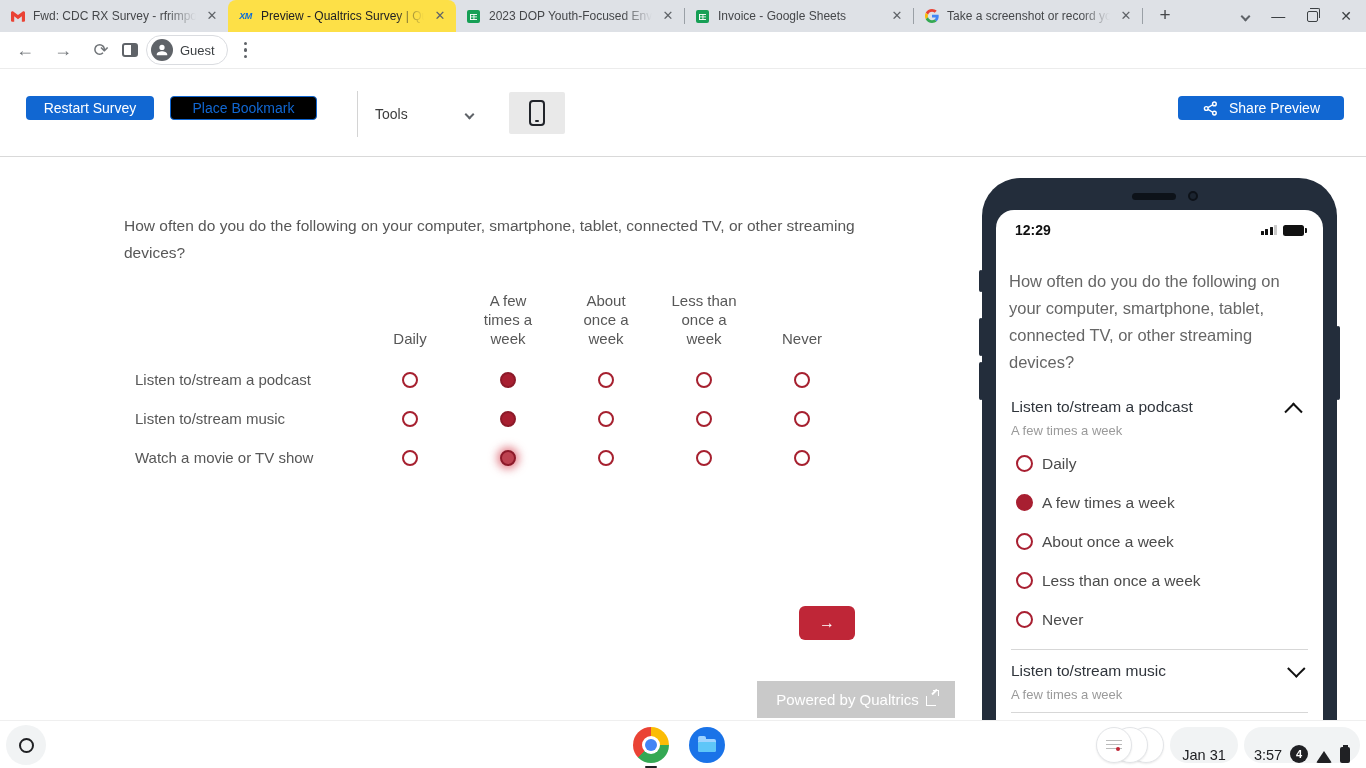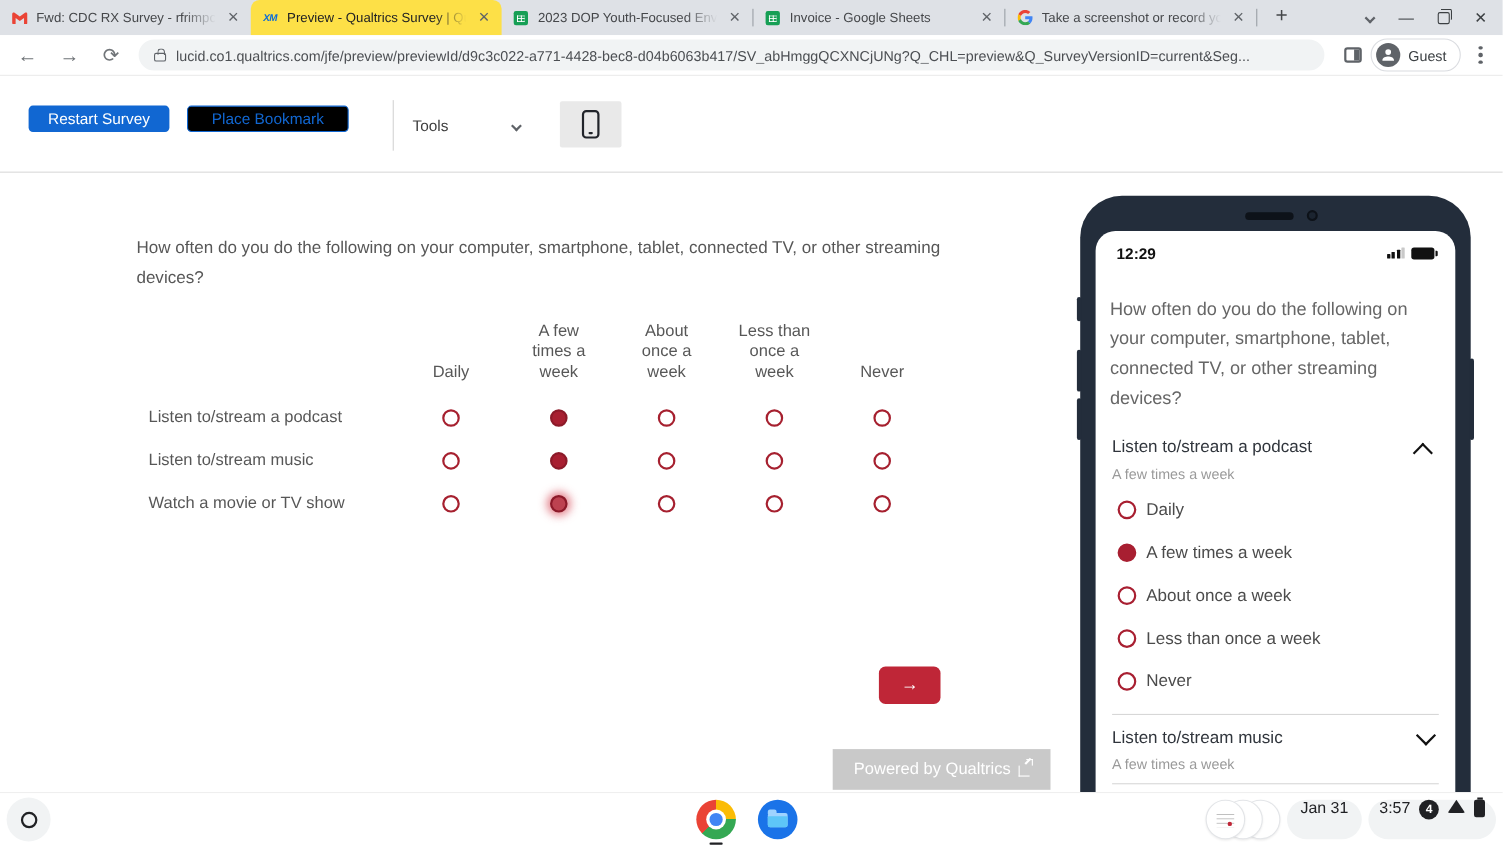--- a/index.html
+++ b/index.html
@@ -114,21 +114,21 @@
   .run-dash { position:absolute; left:12px; bottom:-5px; width:12px; height:2.5px; background:#202124; border-radius:2px; }
   #files-ic { width:36px; height:36px; border-radius:50%; background:#1a73e8; display:flex; align-items:center; justify-content:center; }
   .folder { width:18px; height:13px; background:#9fd3ff; border-radius:2px; position:relative; }
   .folder::before { content:""; position:absolute; left:0; top:-3px; width:8px; height:4px; background:#9fd3ff; border-radius:2px 2px 0 0; }
   .folder::after { content:""; position:absolute; left:0; top:3px; width:18px; height:10px; background:#5ec6f8; border-radius:1px 1px 2px 2px; }
   #tote { position:absolute; left:1096px; top:4px; width:70px; height:40px; }
   .tote-c { position:absolute; top:2px; width:36px; height:36px; border-radius:50%; background:#fff; border:1px solid #e3e5e8; box-shadow:0 1px 2px rgba(0,0,0,.08); display:flex; align-items:center; justify-content:center; }
   .tote-c .mini { color:#c02637; font-size:9px; }
   .cal { width:16px; height:14px; background:linear-gradient(#bbb 1px,transparent 1px) 0 2px/16px 4px; position:relative; }
   .cal::after { content:""; position:absolute; right:2px; bottom:1px; width:4px; height:4px; border-radius:50%; background:#c02637; }
-  .pill { position:absolute; top:6px; height:36px; background:#f1f3f4; border-radius:18px; display:flex; align-items:flex-start; justify-content:center; gap:8px; color:#202124; font-size:14.5px; font-weight:500; }
+  .pill { position:absolute; top:6px; height:36px; background:#f1f3f4; border-radius:18px; display:flex; align-items:flex-end; justify-content:center; gap:8px; color:#202124; font-size:14.5px; font-weight:500; }
   #date-pill { left:1170px; width:68px; }
   #status-pill { left:1244px; width:116px; }
   .badge { width:18px; height:18px; border-radius:50%; background:#202124; color:#fff; font-size:11px; font-weight:bold; display:flex; align-items:center; justify-content:center; }
   .wifi { width:0; height:0; border-left:8px solid transparent; border-right:8px solid transparent; border-top:12px solid #202124; transform:rotate(180deg); border-radius:2px; }
   .batt2 { width:10px; height:16px; background:#202124; border-radius:2px; position:relative; }
   .batt2::after { content:""; position:absolute; left:2.5px; top:-2.5px; width:5px; height:2px; background:#202124; }
 </style>
 </head>
 <body>
 
@@ -182,24 +182,20 @@
     <span class="wc">—</span>
     <span class="restore-ic"></span>
     <span class="wc">✕</span>
   </div>
 </div>
 
 <div id="toolbar">
   <span class="navbtn">←</span>
   <span class="navbtn">→</span>
   <span class="navbtn">⟳</span>
-  <div id="omnibox">
-    <span class="lock"></span>
-    <span class="url">lucid.co1.qualtrics.com/jfe/preview/previewId/d9c3c022-a771-4428-bec8-d04b6063b417/SV_abHmggQCXNCjUNg?Q_CHL=preview&amp;Q_SurveyVersionID=current&amp;Seg...</span>
-  </div>
   <span id="side-panel-ic"></span>
   <div id="guest-pill">
     <span class="av">
       <svg width="14" height="14" viewBox="0 0 24 24">
           <path fill="#fff" d="M12 12a4.5 4.5 0 1 0 0-9 4.5 4.5 0 0 0 0 9zm0 2.2c-3.6 0-9 1.8-9 5.4V21h18v-1.4c0-3.6-5.4-5.4-9-5.4z"></path>
         </svg>
     </span>
     <span class="lbl">Guest</span>
   </div>
   <span id="menu-dots">
@@ -212,20 +208,31 @@
 <div id="preview-header">
   <div id="btn-restart" class="btn">Restart Survey</div>
   <div id="btn-bookmark" class="btn">Place Bookmark</div>
   <div id="tb-divider"></div>
   <div id="tools-wrap">
     <span class="lbl">Tools</span>
     <span class="chev"></span>
   </div>
   <div id="device-toggle">
     <span class="phone-glyph"></span>
+  </div>
+  <div id="btn-share" class="btn">
+    <svg width="17" height="17" viewBox="0 0 24 24">
+        <g fill="none" stroke="#fff" stroke-width="2">
+          <circle cx="6" cy="12" r="2.6"></circle>
+          <circle cx="17.5" cy="5.5" r="2.6"></circle>
+          <circle cx="17.5" cy="18.5" r="2.6"></circle>
+          <path d="M8.4 10.7l6.8-4M8.4 13.3l6.8 4"></path>
+        </g>
+      </svg>
+    <span>Share Preview</span>
   </div>
 </div>
 
 <div id="question">How often do you do the following on your computer, smartphone, tablet, connected TV, or other streaming devices?</div>
 
 <div id="matrix">
   <div id="matrix-header">
     <div class="mspacer"></div>
   <div class="mcol"><span>Daily</span></div>
       <div class="mcol"><span>A few times a week</span></div>

